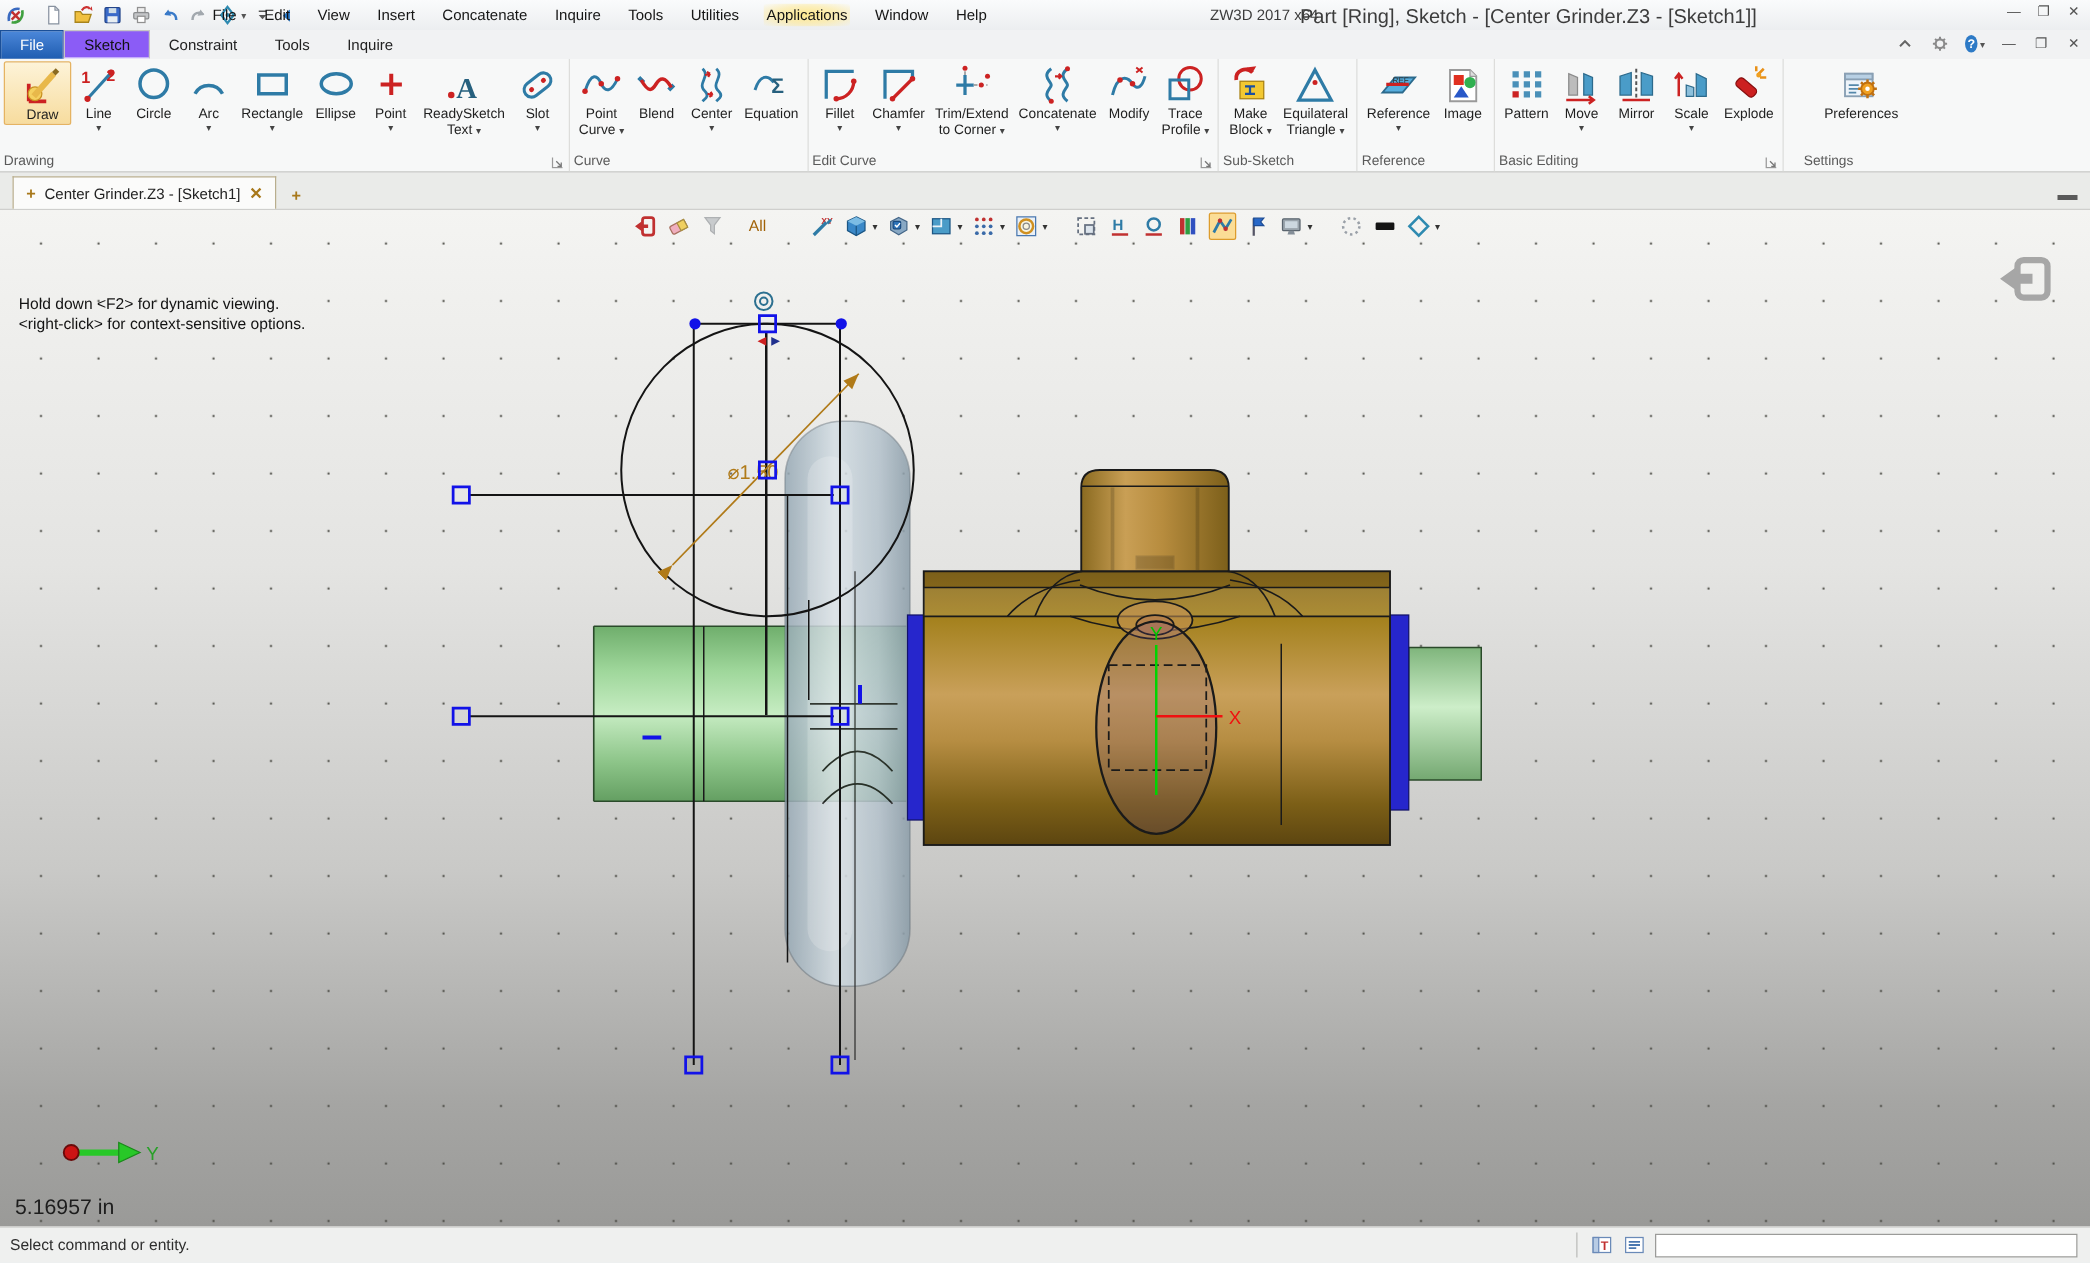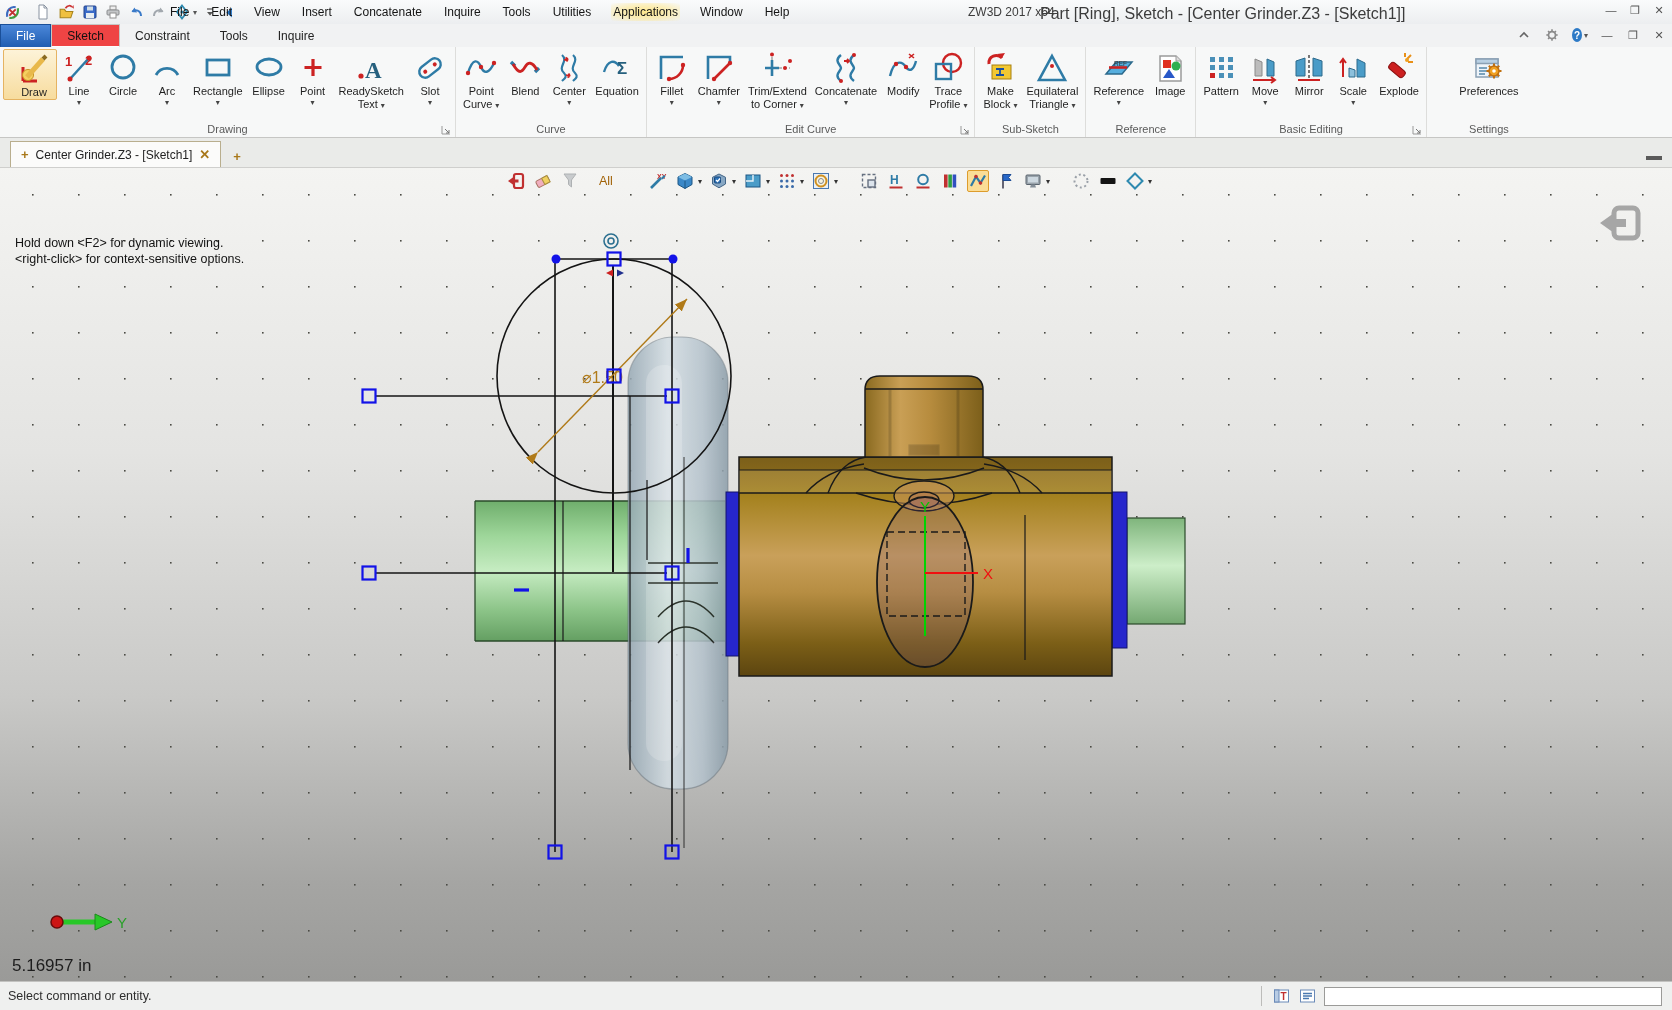--- a/index.html
+++ b/index.html
@@ -20,32 +20,32 @@
   .app-version{position:absolute;left:968px;top:5px;font-size:12px;color:#3c3c3c;text-align:right;}
   .doc-context{position:absolute;left:1040px;top:5px;font-size:16px;color:#3c3c3c;}
   .winctrl{position:absolute;right:6px;top:3px;display:flex;gap:10px;}
   .wc{width:14px;height:14px;display:flex;align-items:center;justify-content:center;
       font-size:11px;color:#555;line-height:1;}
   
   .tabsrow{position:absolute;top:24px;left:0;width:1672px;height:23px;background:#f1f2f3;
     display:flex;align-items:stretch;z-index:49;}
   .rtab{padding:0 15px;font-size:12px;color:#222;display:flex;align-items:center;}
   .rtab.file{background:linear-gradient(#4b87d9,#1f5db1);color:#fff;border:1px solid #1a4f98;border-bottom:none;}
-  .rtab.active{background:#ef4444;border:1px solid #c6c6c4;border-bottom:1px solid #fdfdfd;color:#111;}
+  .rtab.active{background:#8b5cf6;border:1px solid #c6c6c4;border-bottom:1px solid #fdfdfd;color:#111;}
   .tabsrow-right{position:absolute;right:6px;top:27px;display:flex;align-items:center;gap:12px;z-index:51;}
   .tr-ic{width:16px;height:16px;display:flex;align-items:center;justify-content:center;color:#666;font-size:11px;}
   .help-badge{width:14px;height:14px;border-radius:50%;background:#2d7ac6;color:#fff;
       font-size:10px;font-weight:bold;display:flex;align-items:center;justify-content:center;}
   
   .ribbon{position:absolute;top:47px;left:0;width:1672px;height:90px;background:#f7f8f8;
     border-bottom:1px solid #c6c6c4;display:flex;z-index:48;}
   .rgroup{display:flex;flex-direction:column;padding:2px 3px 0 3px;position:relative;}
   .rgroup + .rgroup{border-left:1px solid #dddddb;}
   .rg-items{display:flex;align-items:flex-start;flex:1;}
-  .rg-label{font-size:11px;color:#5a5a5a;text-align:center;height:16px;line-height:16px;}
+  .rg-label{font-size:11px;color:#5a5a5a;height:16px;line-height:16px;}
   .ri{display:flex;flex-direction:column;align-items:center;padding:2px 4px 0 4px;min-width:36px;border-radius:2px;}
   .ri.highlight{background:linear-gradient(#fdf3d8,#f7dc9e);border:1px solid #e5b362;padding-left:12px;}
   .ri-ic{width:34px;height:34px;display:flex;align-items:center;justify-content:center;}
   .ri-label{font-size:11px;line-height:13px;color:#1f1f1f;text-align:center;white-space:nowrap;}
   .caret{font-size:8px;color:#444;line-height:9px;}
   .inline-caret{font-size:8px;color:#444;margin-left:3px;}
   .expander{position:absolute;right:4px;bottom:2px;width:10px;height:10px;}
   
   .doctabs{position:absolute;top:137px;left:0;width:1672px;height:30px;background:#eaebe9;
     border-bottom:1px solid #cfcfcd;display:flex;align-items:flex-end;z-index:47;}

